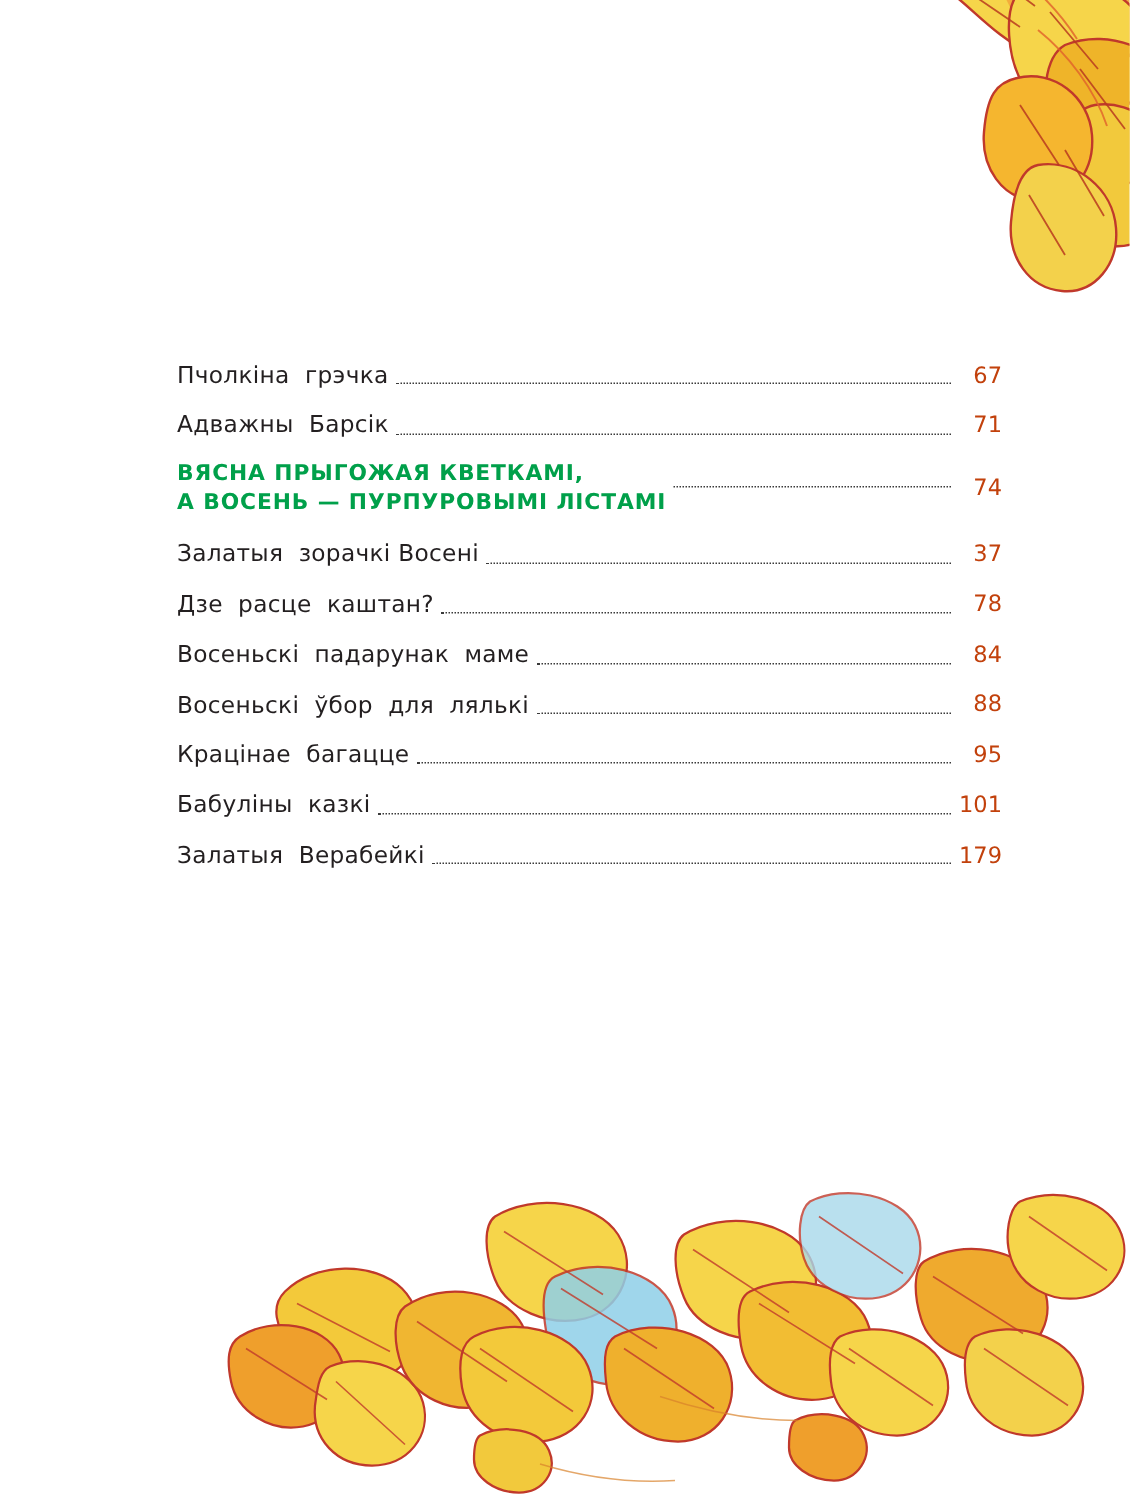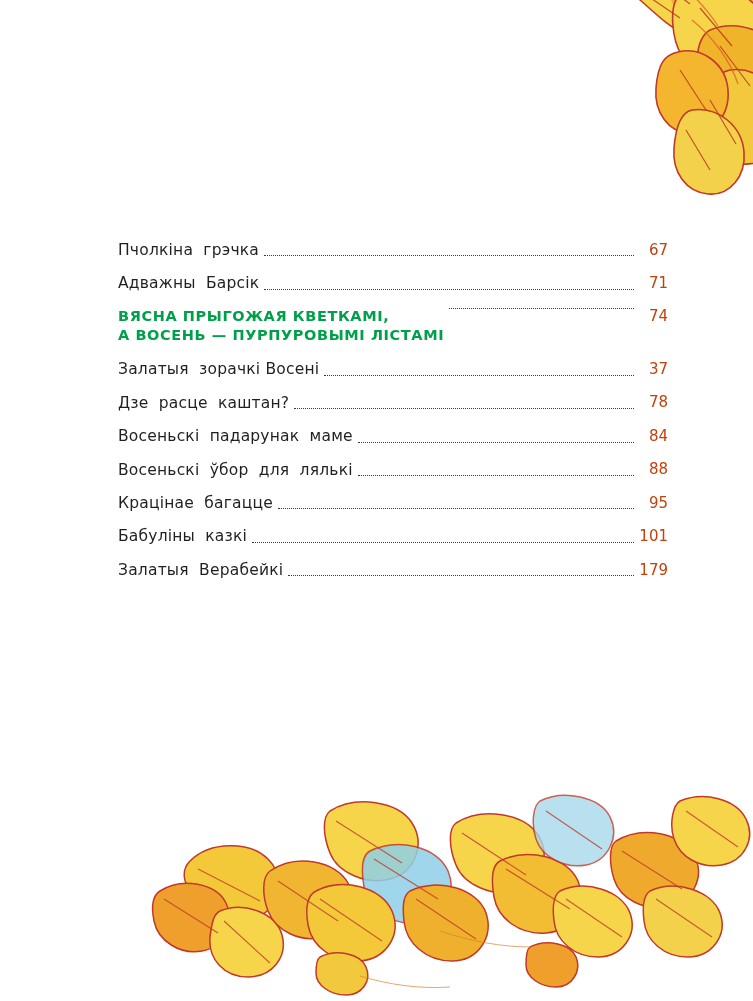--- a/index.html
+++ b/index.html
@@ -41,21 +41,21 @@
     width: 550px;
     margin-top: 12px;
   }
   .toc-row {
     display: flex;
     align-items: flex-end;
     margin-bottom: 13px;
     line-height: 1.32;
   }
   .toc-row.section {
-    align-items: flex-start;
+    align-items: center;
     margin-bottom: 14px;
   }
   .toc-title {
     font-size: 15.5px;
     color: #231f20;
     white-space: pre;
     letter-spacing: 0.2px;
   }
   .toc-title.multiline {
     white-space: pre-line;

